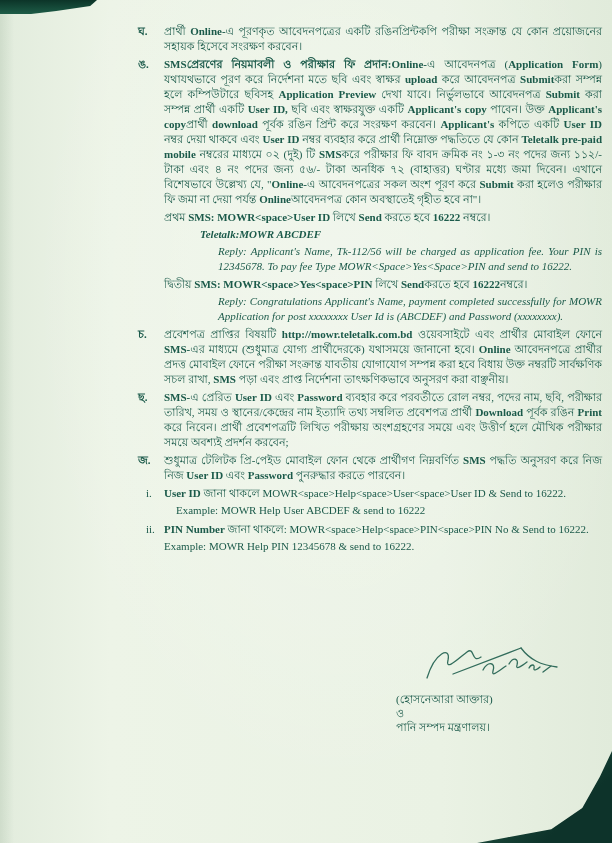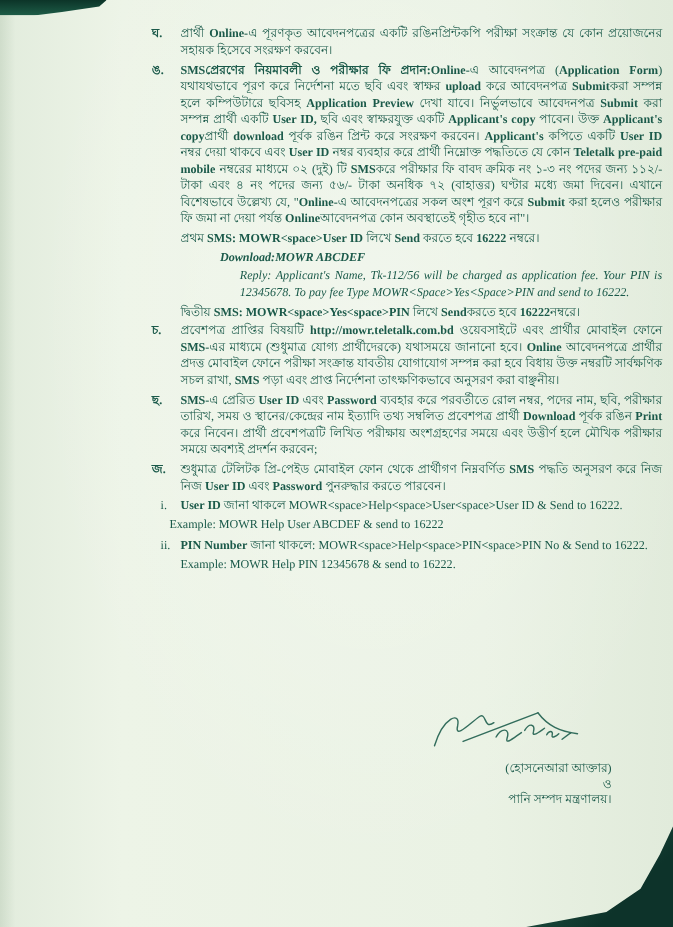--- a/index.html
+++ b/index.html
@@ -33,27 +33,27 @@
   }
   .row { display: flex; margin-bottom: 3px; }
   .row .lbl { flex: 0 0 26px; font-weight: bold; }
   .row .txt { flex: 1; text-align: justify; }
   .line { margin-left: 26px; margin-bottom: 2px; }
   .ex { margin-left: 62px; margin-bottom: 2px; }
   .reply { margin-left: 80px; margin-bottom: 3px; text-align: justify; }
   .sub { display: flex; margin-left: 8px; margin-bottom: 2px; }
   .sub .lbl2 { flex: 0 0 18px; }
   .sub .txt { flex: 1; }
-  .ex-sub { margin-left: 16px; margin-bottom: 4px; }
+  .ex-sub { margin-left: 38px; margin-bottom: 4px; }
   .ex-last { margin-left: 26px; }
   .b { font-weight: bold; text-align: center; }
   .i { font-style: italic; }
   .sig {
-    position: absolute; left: 364px; top: 638px; width: 192px;
-    text-align: right; font-size: 11px; line-height: 14px;
+    position: absolute; left: 396px; top: 638px; width: 192px;
+    text-align: left; font-size: 11px; line-height: 14px;
   }
   .sig-svg { display: block; margin: 0 auto 2px auto; }
   .sig-line { white-space: nowrap; }
 </style>
 </head>
 <body>
 
 <div class="corner-tl"></div>
 <div class="corner-br"></div>
 
@@ -63,24 +63,25 @@
     <span class="lbl">ঘ.</span>
     <span class="txt"><span>প্রার্থী </span><span class="b">Online-</span><span>এ পূরণকৃত আবেদনপত্রের একটি রঙিনপ্রিন্টকপি পরীক্ষা সংক্রান্ত যে কোন প্রয়োজনের সহায়ক হিসেবে সংরক্ষণ করবেন।</span></span>
   </div>
 
   <div class="row">
     <span class="lbl">ঙ.</span>
     <span class="txt"><span class="b">SMS</span><span class="b">প্রেরণের নিয়মাবলী ও পরীক্ষার ফি প্রদান:</span><span class="b">Online-</span><span>এ আবেদনপত্র (</span><span class="b">Application Form</span><span>) যথাযথভাবে পূরণ করে নির্দেশনা মতে ছবি এবং স্বাক্ষর </span><span class="b">upload</span><span> করে আবেদনপত্র </span><span class="b">Submit</span><span>করা সম্পন্ন হলে কম্পিউটারে ছবিসহ </span><span class="b">Application Preview</span><span> দেখা যাবে। নির্ভুলভাবে আবেদনপত্র </span><span class="b">Submit</span><span> করা সম্পন্ন প্রার্থী একটি </span><span class="b">User ID,</span><span> ছবি এবং স্বাক্ষরযুক্ত একটি </span><span class="b">Applicant's copy</span><span> পাবেন। উক্ত </span><span class="b">Applicant's copy</span><span>প্রার্থী </span><span class="b">download</span><span> পূর্বক রঙিন প্রিন্ট করে সংরক্ষণ করবেন। </span><span class="b">Applicant's</span><span> কপিতে একটি </span><span class="b">User ID</span><span> নম্বর দেয়া থাকবে এবং </span><span class="b">User ID</span><span> নম্বর ব্যবহার করে প্রার্থী নিম্নোক্ত পদ্ধতিতে যে কোন </span><span class="b">Teletalk pre-paid mobile</span><span> নম্বরের মাধ্যমে ০২ (দুই) টি </span><span class="b">SMS</span><span>করে পরীক্ষার ফি বাবদ ক্রমিক নং ১-৩ নং পদের জন্য ১১২/- টাকা এবং ৪ নং পদের জন্য ৫৬/- টাকা অনধিক ৭২ (বাহাত্তর) ঘণ্টার মধ্যে জমা দিবেন। এখানে বিশেষভাবে উল্লেখ্য যে, "</span><span class="b">Online-</span><span>এ আবেদনপত্রের সকল অংশ পূরণ করে </span><span class="b">Submit</span><span> করা হলেও পরীক্ষার ফি জমা না দেয়া পর্যন্ত </span><span class="b">Online</span><span>আবেদনপত্র কোন অবস্থাতেই গৃহীত হবে না"।</span></span>
   </div>
 
   <div class="line"><span>প্রথম </span><span class="b">SMS: MOWR&lt;space&gt;User ID</span><span> লিখে </span><span class="b">Send</span><span> করতে হবে </span><span class="b">16222</span><span> নম্বরে।</span></div>
-  <div class="ex"><span class="b i">Download:MOWR ABCDEF</span></div>
+  <div class="ex"><span class="b i">Teletalk:MOWR ABCDEF</span></div>
   <div class="reply"><span class="i">Reply: Applicant's Name, Tk-112/56 will be charged as application fee. Your PIN is 12345678. To pay fee Type MOWR&lt;Space&gt;Yes&lt;Space&gt;PIN and send to 16222.</span></div>
 
   <div class="line"><span>দ্বিতীয় </span><span class="b">SMS: MOWR&lt;space&gt;Yes&lt;space&gt;PIN</span><span> লিখে </span><span class="b">Send</span><span>করতে হবে </span><span class="b">16222</span><span>নম্বরে।</span></div>
+  <div class="reply"><span class="i">Reply: Congratulations Applicant's Name, payment completed successfully for MOWR Application for post xxxxxxxx User Id is (ABCDEF) and Password (xxxxxxxx).</span></div>
 
   <div class="row">
     <span class="lbl">চ.</span>
     <span class="txt"><span>প্রবেশপত্র প্রাপ্তির বিষয়টি </span><span class="b">http://mowr.teletalk.com.bd</span><span> ওয়েবসাইটে এবং প্রার্থীর মোবাইল ফোনে </span><span class="b">SMS-</span><span>এর মাধ্যমে (শুধুমাত্র যোগ্য প্রার্থীদেরকে) যথাসময়ে জানানো হবে। </span><span class="b">Online</span><span> আবেদনপত্রে প্রার্থীর প্রদত্ত মোবাইল ফোনে পরীক্ষা সংক্রান্ত যাবতীয় যোগাযোগ সম্পন্ন করা হবে বিধায় উক্ত নম্বরটি সার্বক্ষণিক সচল রাখা, </span><span class="b">SMS</span><span> পড়া এবং প্রাপ্ত নির্দেশনা তাৎক্ষণিকভাবে অনুসরণ করা বাঞ্ছনীয়।</span></span>
   </div>
 
   <div class="row">
     <span class="lbl">ছ.</span>
     <span class="txt"><span class="b">SMS-</span><span>এ প্রেরিত </span><span class="b">User ID</span><span> এবং </span><span class="b">Password</span><span> ব্যবহার করে পরবর্তীতে রোল নম্বর, পদের নাম, ছবি, পরীক্ষার তারিখ, সময় ও স্থানের/কেন্দ্রের নাম ইত্যাদি তথ্য সম্বলিত প্রবেশপত্র প্রার্থী </span><span class="b">Download</span><span> পূর্বক রঙিন </span><span class="b">Print</span><span> করে নিবেন। প্রার্থী প্রবেশপত্রটি লিখিত পরীক্ষায় অংশগ্রহণের সময়ে এবং উত্তীর্ণ হলে মৌখিক পরীক্ষার সময়ে অবশ্যই প্রদর্শন করবেন;</span></span>
   </div>

